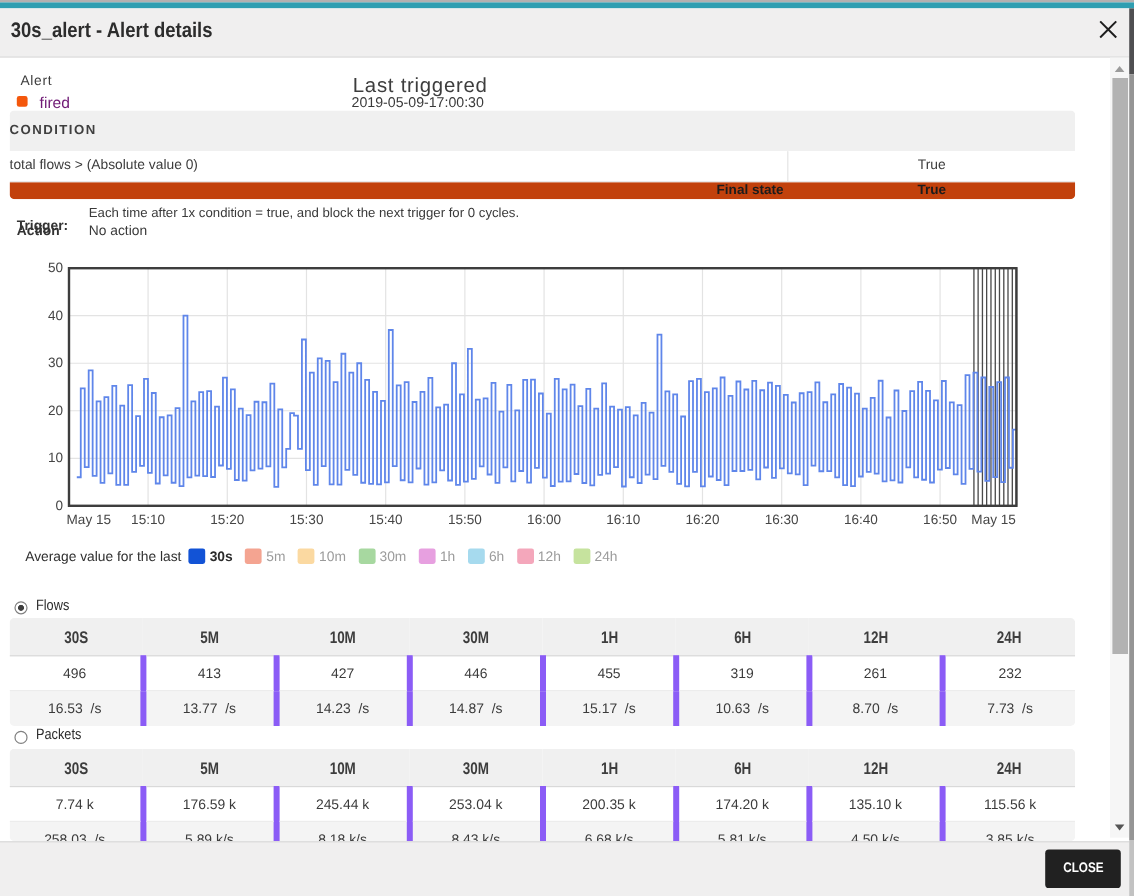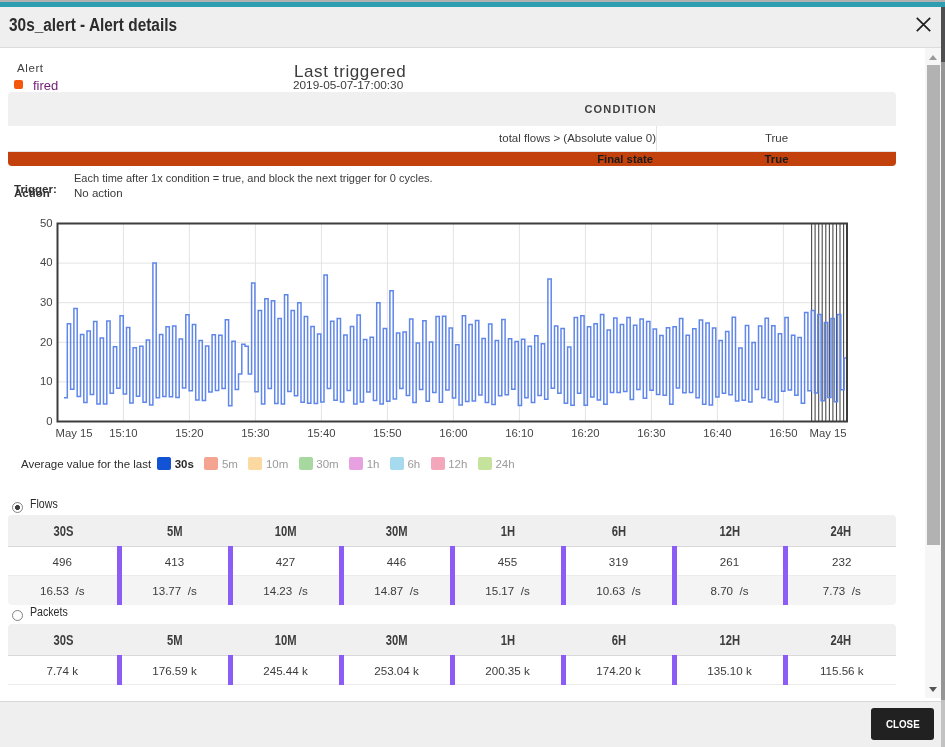--- a/index.html
+++ b/index.html
@@ -25,28 +25,28 @@
 <div class="abs" style="left:0;top:7px;width:941px;height:40px;background:#f0efef;border-bottom:1px solid #dcdcdc"></div>
 <div class="abs" style="left:8.5px;top:15px;font-size:17.5px;font-weight:bold;color:#2c2c2c;transform:scaleX(0.88);transform-origin:left">30s_alert - Alert details</div>
 <svg class="abs" style="left:916px;top:17px" width="15" height="15" viewBox="0 0 15 15">
 <path d="M0.8 0.8 L14.2 14.2 M14.2 0.8 L0.8 14.2" stroke="#1f1f1f" stroke-width="1.7"></path>
   </svg>
 
 <div class="abs" style="left:17px;top:62px;font-size:11.5px;color:#3d3d3d;letter-spacing:0.6px">Alert</div>
 <div class="abs" style="left:14px;top:80px;width:9px;height:9px;background:#f4570c;border-radius:2px"></div>
 <div class="abs" style="left:33px;top:78px;font-size:13px;color:#701a75">fired</div>
 <div class="abs" style="left:294px;top:62px;font-size:17px;color:#3d3d3d;letter-spacing:0.6px">Last triggered</div>
-<div class="abs" style="left:293px;top:78px;font-size:11.8px;color:#3a3a3a">2019-05-07-17:00:30</div>
+<div class="abs" style="left:293px;top:78px;font-size:11.8px;color:#3a3a3a">2019-05-09-17:00:30</div>
 
 <div class="abs" style="left:8px;top:92px;width:888px;border-radius:4px;overflow:hidden">
  <div style="display:flex;background:#f0f0f0;height:34px;line-height:34px;font-size:11px;font-weight:bold;color:#3f3f3f;letter-spacing:1.2px">
-  <div style="width:649px;text-align:right">CONDITION</div>
+  <div style="width:649px;text-align:left">CONDITION</div>
     </div>
  <div style="display:flex;background:#fff;height:25px;line-height:25px;font-size:11.5px;color:#3c3c3c;border-bottom:1px solid #e4e4e4">
-  <div style="width:648px;text-align:right;border-right:1px solid #e4e4e4">total flows &gt; (Absolute value 0)</div>
+  <div style="width:648px;text-align:left;border-right:1px solid #e4e4e4">total flows &gt; (Absolute value 0)</div>
       <div style="width:239px;text-align:center">True</div>
     </div>
  <div style="display:flex;background:#c2410c;height:14px;line-height:14px;font-size:11.3px;font-weight:bold;color:#1c1c1c">
   <div style="width:649px;text-align:right;padding-right:4px;box-sizing:border-box">Final state</div>
       <div style="width:239px;text-align:center">True</div>
     </div>
 </div>
 
 <div class="abs" style="left:14px;top:183px;font-size:11.5px;font-weight:bold;color:#333">Trigger:</div>
 <div class="abs" style="left:74px;top:172px;font-size:11px;color:#3a3a3a">Each time after 1x condition = true, and block the next trigger for 0 cycles.</div>
@@ -162,20 +162,30 @@
         <tr class="str1">
           <td>7.74 k</td>
           <td>176.59 k</td>
           <td>245.44 k</td>
           <td>253.04 k</td>
           <td>200.35 k</td>
           <td>174.20 k</td>
           <td>135.10 k</td>
           <td>115.56 k</td>
         </tr>
+        <tr class="str2">
+          <td>258.03&nbsp;&nbsp;/s</td>
+          <td>5.89 k/s</td>
+          <td>8.18 k/s</td>
+          <td>8.43 k/s</td>
+          <td>6.68 k/s</td>
+          <td>5.81 k/s</td>
+          <td>4.50 k/s</td>
+          <td>3.85 k/s</td>
+        </tr>
       </tbody>
     </table>
   </div>
 
 <div class="abs" style="left:0;top:701px;width:941px;height:46px;background:#f0efef;border-top:1px solid #d9d9d9;box-sizing:border-box"></div>
 <div class="abs" style="left:871px;top:708px;width:63px;height:32px;background:#212121;border-radius:3px;color:#fff;font-size:11.5px;font-weight:bold;text-align:center;line-height:32px"><span style="display:inline-block;transform:scaleX(0.85)">CLOSE</span></div>
 
 <div class="abs" style="left:925px;top:48px;width:16px;height:650px;background:#f6f6f6"></div>
 <div class="abs" style="left:929px;top:55px;width:0;height:0;border-left:4.5px solid transparent;border-right:4.5px solid transparent;border-bottom:5px solid #9b9b9b"></div>
 <div class="abs" style="left:927px;top:65px;width:13px;height:480px;background:#b2b2b2"></div>

